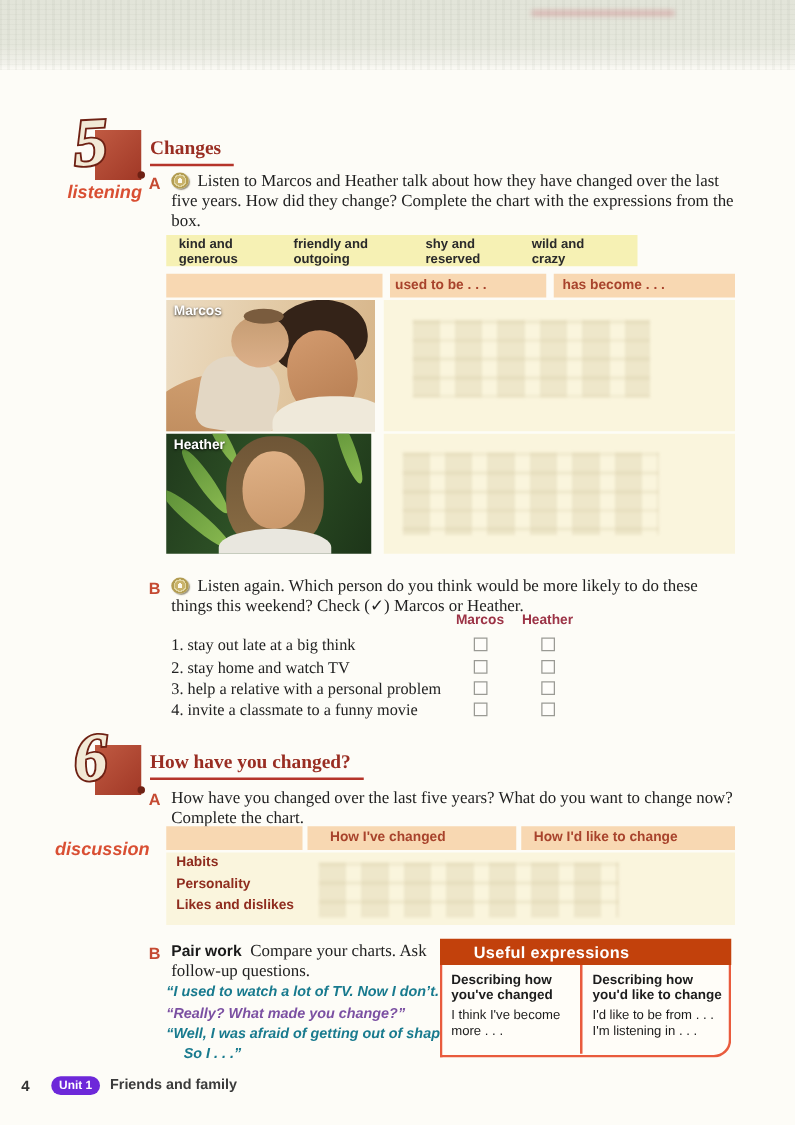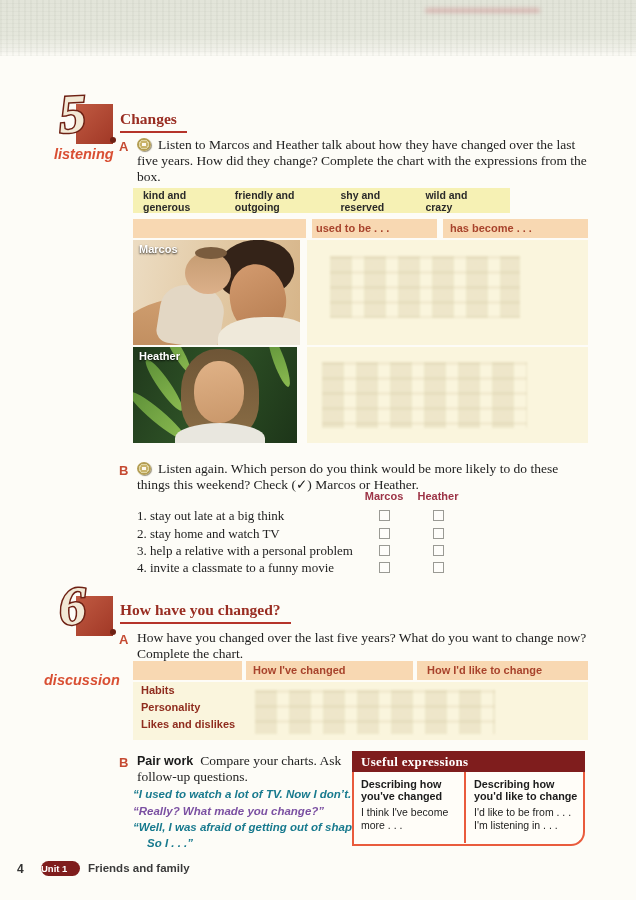--- a/index.html
+++ b/index.html
@@ -143,21 +143,21 @@
   .check-item { position:absolute; left:137px; font-size:13px; color:#222; }
   #ci0 { top:508px; } #ci1 { top:526px; } #ci2 { top:543px; } #ci3 { top:560px; }
   .checkbox { position:absolute; width:11px; height:11px;
     border:1.5px solid #9a9a94; background:#fefdfa; }
   .cb-m { left:379px; } .cb-h { left:433px; }
   #cb0m,#cb0h { top:510px; } #cb1m,#cb1h { top:528px; }
   #cb2m,#cb2h { top:545px; } #cb3m,#cb3h { top:562px; }
 
   
   #c6h0 { left:133px; top:661px; width:109px; }
-  #c6h1 { left:246px; top:661px; width:167px; padding-left:7px; }
+  #c6h1 { left:246px; top:661px; width:167px; padding-left:18px; }
   #c6h2 { left:417px; top:661px; width:171px; padding-left:10px; }
   .row-label { position:absolute; left:141px;
     font-family:"Liberation Sans", sans-serif; font-weight:bold; font-size:11px;
     color:#8f2c1e; }
   #r0 { top:684px; } #r1 { top:701px; } #r2 { top:718px; }
 
   
   #pairwork { left:137px; top:753px; width:222px; }
   .pw-bold { font-family:"Liberation Sans", sans-serif; font-weight:bold;
     font-size:12.5px; color:#1a1a1a; margin-right:7px; }
@@ -165,40 +165,40 @@
     font-style:italic; font-weight:bold; font-size:11.5px; }
   .teal { color:#187a8e; } .purple { color:#7b50a2; }
   #q0 { left:133px; top:788px; }
   #q1 { left:133px; top:805px; }
   #q2 { left:133px; top:821px; }
   #q3 { left:147px; top:837px; }
 
   
   #ue { position:absolute; left:352px; top:751px; width:233px; height:95px; }
   #ue-head { position:absolute; left:0; top:0; right:0; height:21px;
-    background:#7f1d1d; color:#fff; font-family:Liberation Serif, serif;
-    font-weight:bold; font-size:13px; line-height:21px; padding-left:9px;
+    background:#c2410c; color:#fff; font-family:Liberation Sans, sans-serif;
+    font-weight:bold; font-size:13px; line-height:21px; padding-left:27px;
     letter-spacing:.3px; }
   #ue-body { position:absolute; left:0; top:21px; right:0; bottom:0;
     background:#fffdf8; border:2px solid #e95b3d; border-top:none;
     border-bottom-right-radius:14px; }
   #ue-div { position:absolute; left:112px; top:21px; bottom:3px; width:2px;
     background:#e95b3d; }
   .ue-col { position:absolute; top:27px; font-family:"Liberation Sans", sans-serif;
     font-size:10.5px; color:#1c1c1c; line-height:13px; }
   #ue-l { left:9px;  width:100px; }
   #ue-r { left:122px; width:106px; }
   .ue-h { font-weight:bold; font-size:10.8px; line-height:12px; }
   .ue-gap { height:4px; }
 
   
   #pg-num { position:absolute; left:17px; top:862px;
     font-family:"Liberation Sans", sans-serif; font-weight:bold; font-size:12px; color:#333; }
   #unit-badge { position:absolute; left:41px; top:861px; width:39px; height:15px;
-    background:#7f1d1d; border-radius:8px; color:#fff; text-align:left;
+    background:#6d28d9; border-radius:8px; color:#fff; text-align:center;
     font-family:"Liberation Sans", sans-serif; font-weight:bold; font-size:9.5px;
     line-height:15px; }
   #unit-title { position:absolute; left:88px; top:862px;
     font-family:"Liberation Sans", sans-serif; font-weight:bold; font-size:11.5px;
     color:#3b3b3b; }
 </style>
 </head>
 <body>
 
 <div>

